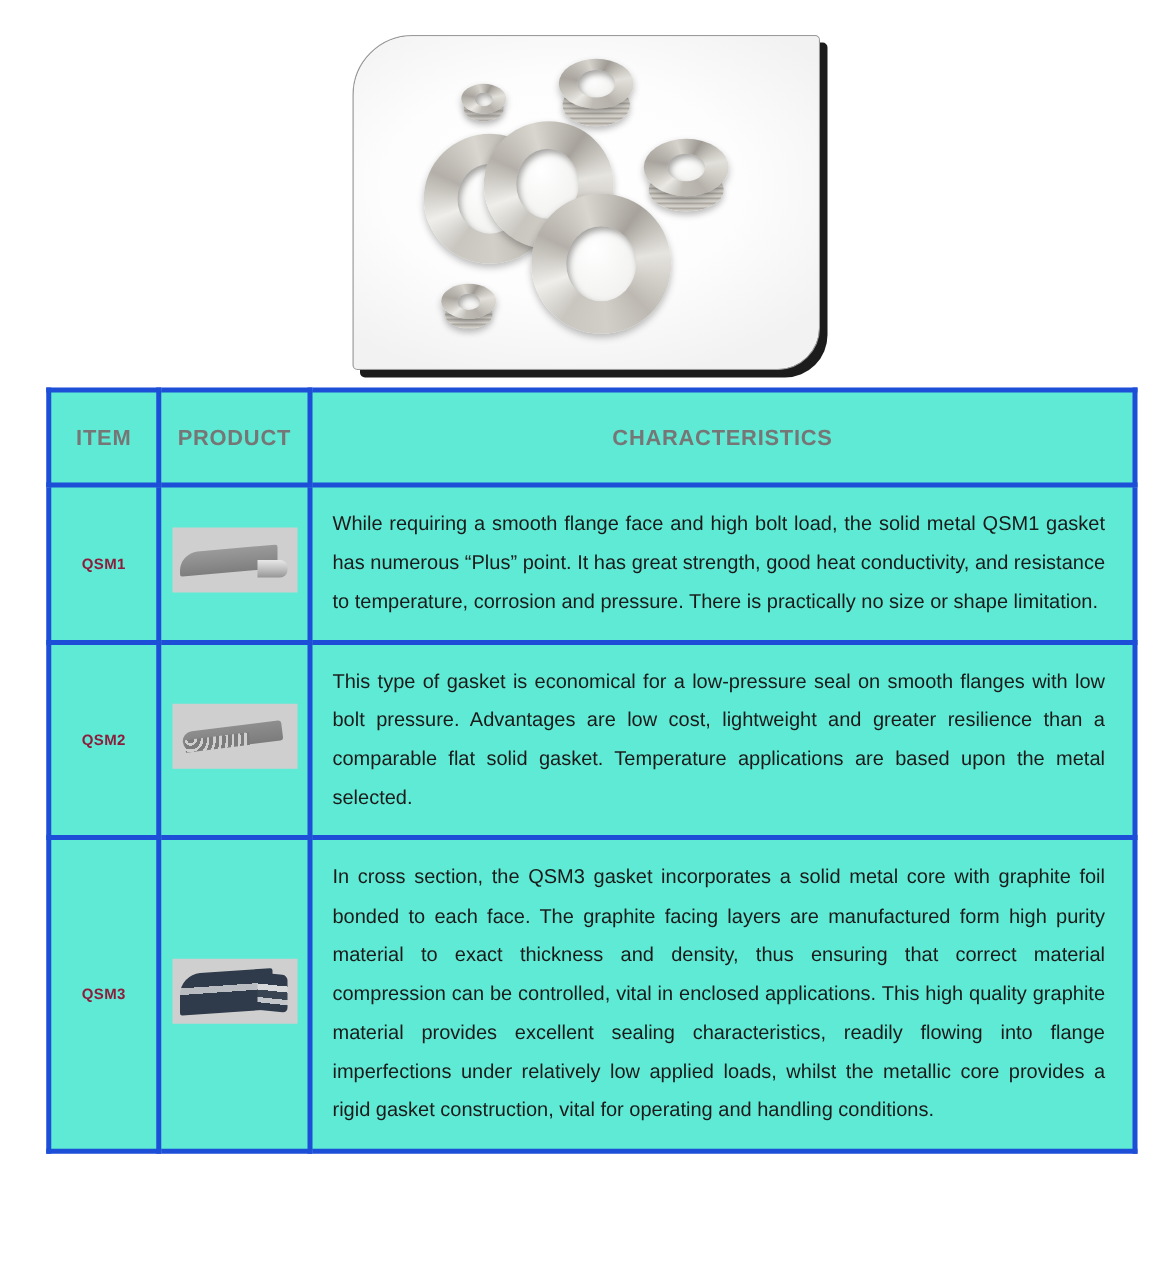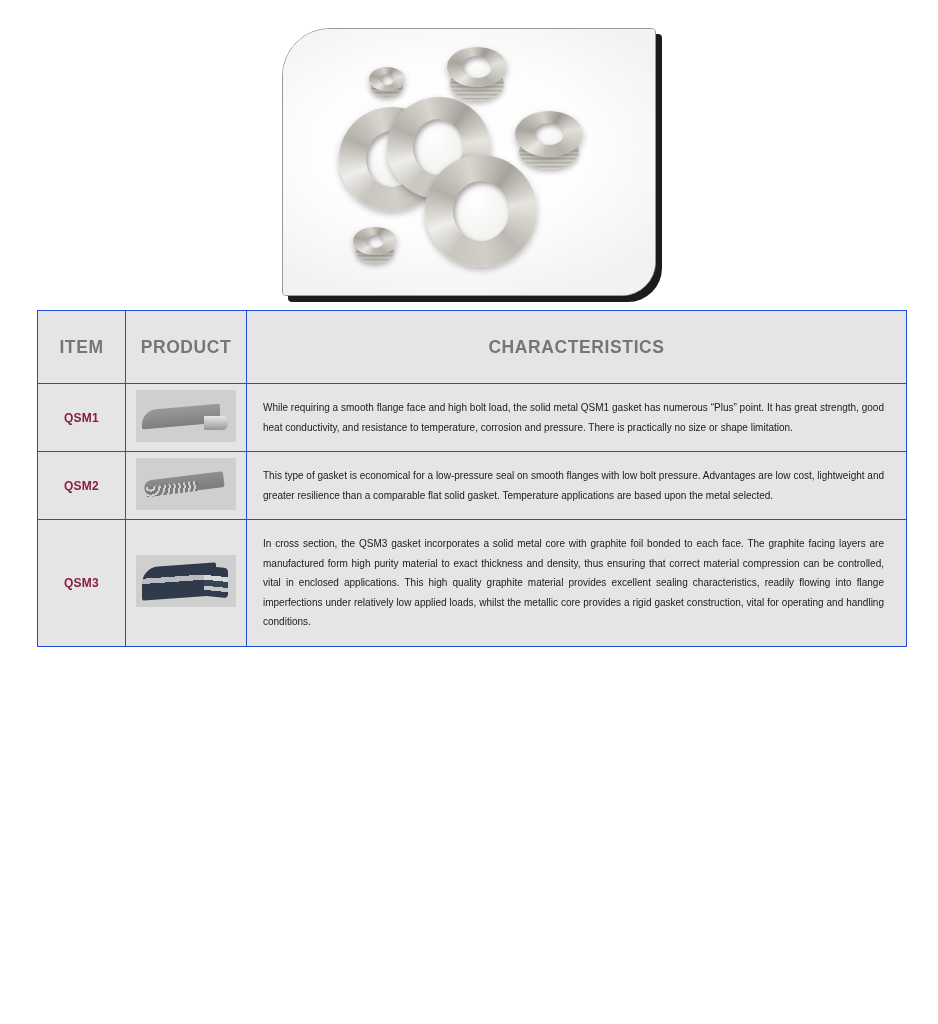--- a/index.html
+++ b/index.html
@@ -102,23 +102,23 @@
   .table-wrap {
     padding: 0 0 0 37px;
     box-sizing: border-box;
   }
   table.spec {
     width: 869px;
     border-collapse: collapse;
     table-layout: fixed;
   }
   table.spec th, table.spec td {
-    border: 1px solid #1d4ed8;
+    border: 4px solid #1d4ed8;
     vertical-align: middle;
-    background: #e5e5e5;
+    background: #5eead4;
   }
   col.c-item   { width: 88px; }
   col.c-prod   { width: 121px; }
   col.c-char   { width: 660px; }
 
   thead th {
     height: 72px;
     font-size: 17.5px;
     font-weight: bold;
     color: #767676;
@@ -135,21 +135,21 @@
     letter-spacing: 0.3px;
   }
 
   .prod-cell {
     text-align: center;
     padding: 4px 0;
   }
 
   .char-cell {
     padding: 14px 22px 14px 16px;
-    font-size: 10px;
+    font-size: 16px;
     line-height: 1.95;
     color: #1a1a1a;
     text-align: justify;
     text-justify: inter-word;
     hyphens: none;
   }
 
   
   .thumb {
     display: inline-block;

